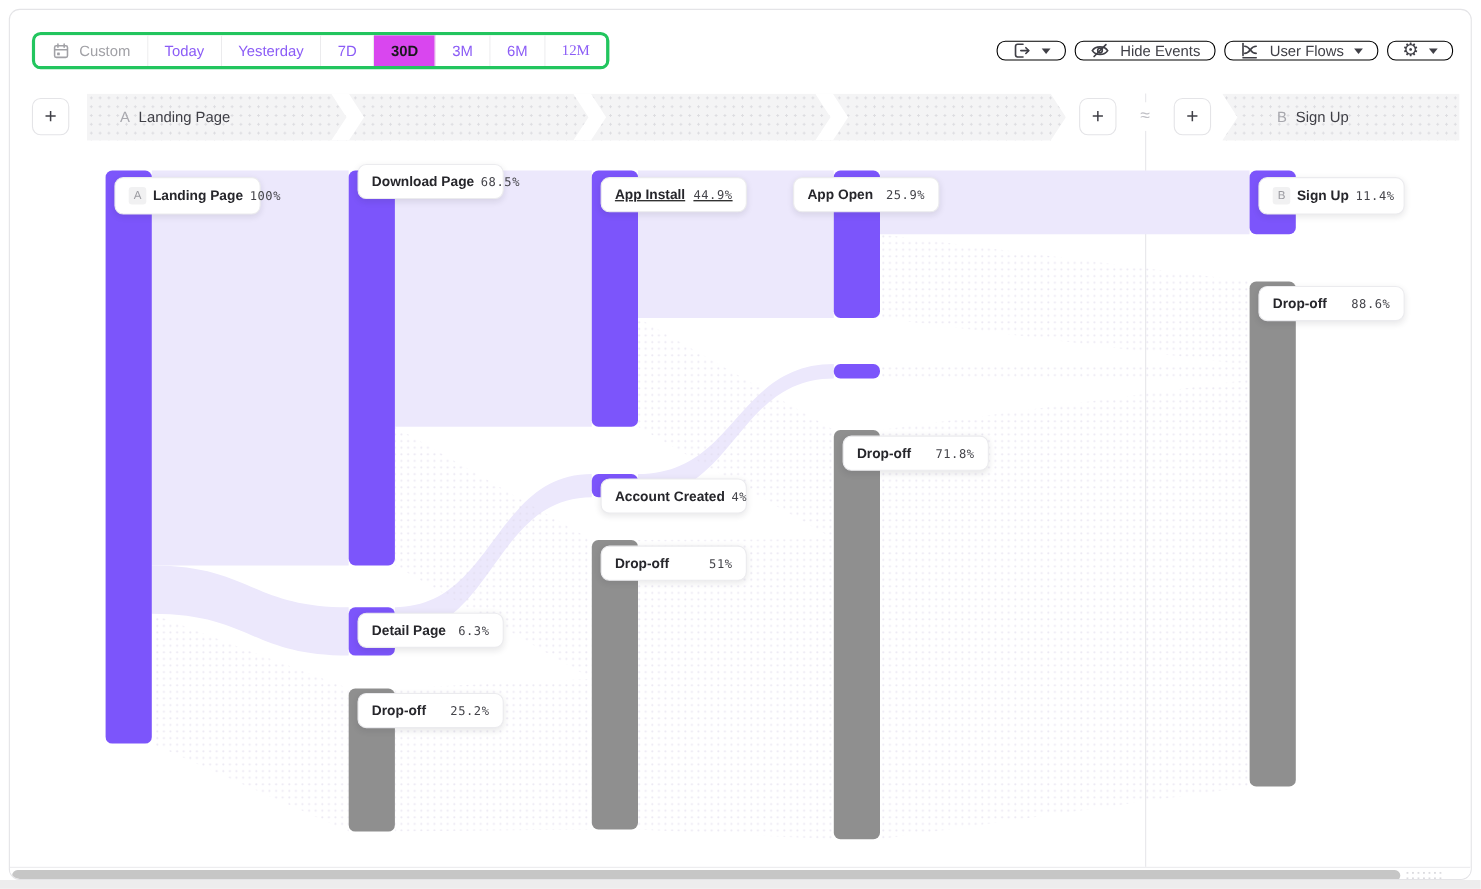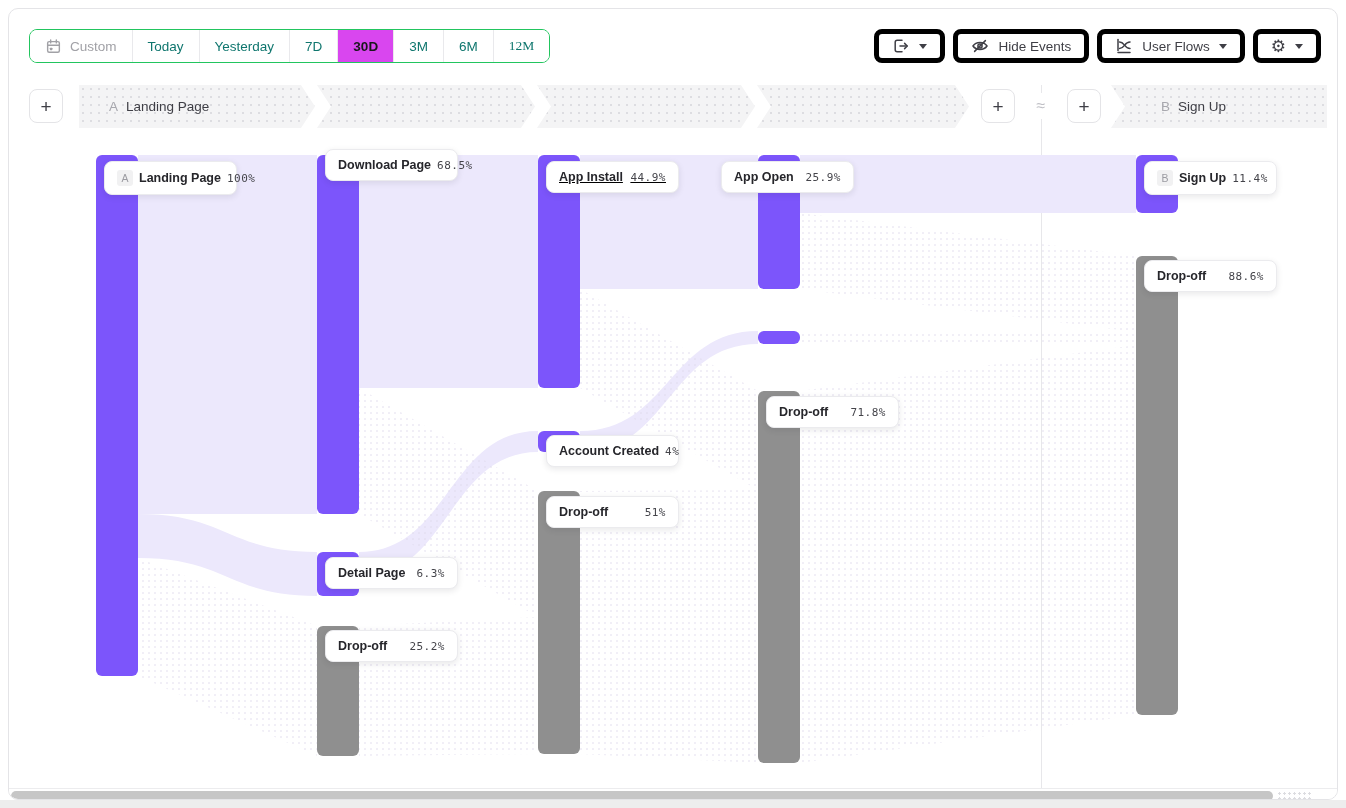--- a/index.html
+++ b/index.html
@@ -5,30 +5,30 @@
   html,body{width:1346px;height:808px;margin:0;overflow:hidden;background:#ffffff;
     font-family:"Liberation Sans",sans-serif;-webkit-font-smoothing:antialiased;}
   *{box-sizing:border-box;}
   .app-card{position:absolute;left:8px;top:8px;width:1330px;height:792px;background:#fff;
     border:1px solid #e4e4e7;border-radius:10px;overflow:hidden;}
   .bottom-strip{position:absolute;left:0;top:800px;width:1346px;height:8px;background:#ededed;}
 
   
   .toolbar{position:absolute;left:20px;top:20px;right:16px;height:34px;display:flex;
     justify-content:space-between;align-items:center;}
-  .seg-group{display:inline-flex;height:34px;border:1px solid #22c55e;border-radius:8px;
+  .seg-group{display:inline-flex;height:34px;border:3px solid #22c55e;border-radius:8px;
     background:#fff;overflow:hidden;}
-  .seg-btn{display:flex;align-items:center;gap:8px;padding:0 15px;font-size:13.5px;color:#0f766e;
+  .seg-btn{display:flex;align-items:center;gap:8px;padding:0 15px;font-size:13.5px;color:#8b5cf6;
     background:#fff;border:none;border-right:1px solid #e9e9ec;cursor:pointer;white-space:nowrap;}
   .seg-btn:last-child{border-right:none;font-family:Liberation Serif, serif;}
   .seg-btn.muted{color:#a1a1a6;}
   .seg-btn.active{background:#d946ef;color:#18181b;font-weight:700;}
   .right-group{display:flex;gap:8px;}
-  .tool-btn{display:flex;align-items:center;gap:9px;height:34px;padding:0 13px;background:#fff;
-    border:5px solid #000000;border-radius:8px;font-size:13.5px;font-weight:500;color:#3f3f46;cursor:pointer;}
+  .tool-btn{display:flex;align-items:center;gap:9px;height:18px;padding:0 13px;background:#fff;
+    border:1px solid #000000;border-radius:8px;font-size:13.5px;font-weight:500;color:#3f3f46;cursor:pointer;}
   .caret{width:0;height:0;border-left:4px solid transparent;border-right:4px solid transparent;
     border-top:5px solid #3f3f46;display:inline-block;}
   .icon{display:inline-flex;align-items:center;justify-content:center;}
   .gear-glyph{font-size:17px;line-height:1;color:#3f3f46;font-family:"DejaVu Sans",sans-serif;}
 
   
   .add-btn{position:absolute;width:34px;height:34px;border:1px solid #e4e4e7;border-radius:8px;
     background:#fff;font-size:19px;color:#3f3f46;display:flex;align-items:center;justify-content:center;
     cursor:pointer;padding:0;line-height:1;}
   .banner{position:absolute;top:76px;height:43px;background-color:#f4f4f5;

